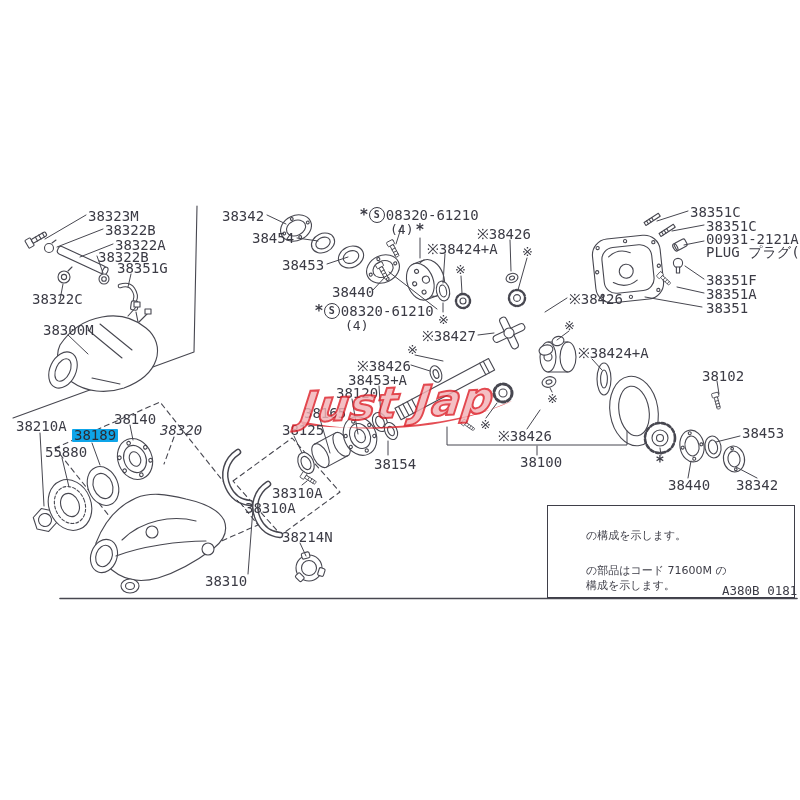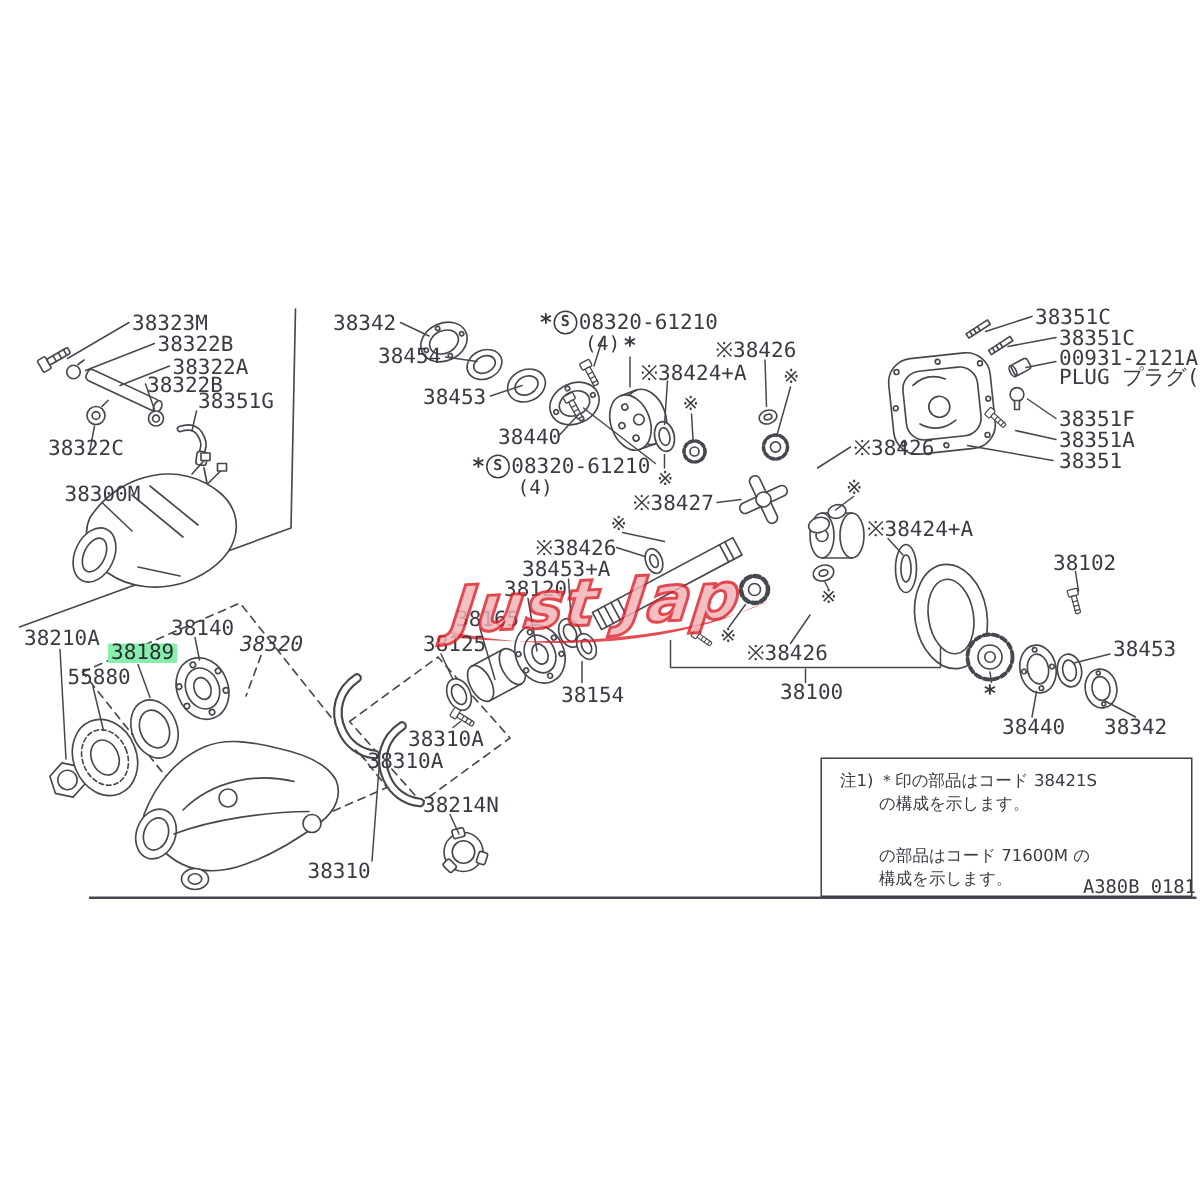--- a/index.html
+++ b/index.html
@@ -1,21 +1,21 @@
 <!DOCTYPE html>
 <html><head>
 <meta charset="utf-8">
 <style>
   html,body{margin:0;padding:0;background:#fff;width:800px;height:800px;overflow:hidden;}
   #stage{position:relative;width:800px;height:800px;background:#ffffff;
          font-family:"DejaVu Sans",sans-serif;}
   #art{position:absolute;left:0;top:0;}
   .lbl{position:absolute;font-family:"DejaVu Sans Mono","Liberation Mono",monospace;
        font-size:14px;line-height:13px;color:#3b3b45;white-space:nowrap;letter-spacing:0px;}
-  .lbl.hl{background:#86efac;color:#2c2c34;padding:0 2px;border-radius:1px;}
+  .lbl.hl{background:#0ea5e9;color:#2c2c34;padding:0 2px;border-radius:1px;}
   .mark{position:absolute;font-family:"DejaVu Sans",sans-serif;font-size:13px;line-height:12px;
         color:#3b3b45;white-space:nowrap;}
   .mark.star{font-size:15px;font-weight:bold;}
   .slabel{position:absolute;font-family:"DejaVu Sans Mono","Liberation Mono",monospace;
           font-size:14px;line-height:14px;color:#3b3b45;white-space:nowrap;display:flex;align-items:center;gap:1px;}
   .slabel .ast{font-family:"DejaVu Sans",sans-serif;font-weight:bold;font-size:15px;}
   .slabel .scir{display:inline-flex;align-items:center;justify-content:center;
         width:14px;height:14px;border:1.3px solid #3b3b45;border-radius:50%;
         font-size:10px;font-weight:bold;flex:0 0 auto;}
   .qty{position:absolute;font-family:"DejaVu Sans Mono","Liberation Mono",monospace;
@@ -420,21 +420,21 @@
   <g>
     <line x1="60" y1="598.5" x2="797" y2="598.5" stroke-width="1.6"></line>
   </g>
 </svg>
 
 <div id="labels">
       <div class="lbl" style="left: 88px; top: 210px;">38323M</div>
       <div class="lbl" style="left: 105px; top: 224px;">38322B</div>
       <div class="lbl" style="left: 115px; top: 239px;">38322A</div>
       <div class="lbl" style="left: 98px; top: 251px;">38322B</div>
-      <div class="lbl" style="left: 132px; top: 262px;">38351G</div>
+      <div class="lbl" style="left: 117px; top: 262px;">38351G</div>
       <div class="lbl" style="left: 32px; top: 293px;">38322C</div>
       <div class="lbl" style="left: 43px; top: 324px;">38300M</div>
       <div class="lbl" style="left: 222px; top: 210px;">38342</div>
       <div class="lbl" style="left: 252px; top: 232px;">38454</div>
       <div class="lbl" style="left: 282px; top: 259px;">38453</div>
       <div class="lbl" style="left: 332px; top: 286px;">38440</div>
       <div class="lbl" style="left: 427px; top: 243px;">※38424+A</div>
       <div class="lbl" style="left: 477px; top: 228px;">※38426</div>
       <div class="lbl" style="left: 422px; top: 330px;">※38427</div>
       <div class="lbl" style="left: 569px; top: 293px;">※38426</div>
@@ -484,21 +484,20 @@
       <div class="qty" style="left: 390px; top: 222px;">(4)</div>
       <div class="slabel" style="left: 315px; top: 303px;">
         <span class="ast">*</span>
         <span class="scir">S</span>
         <span>08320-61210</span>
       </div>
       <div class="qty" style="left: 345px; top: 318px;">(4)</div>
     </div>
 
 <div id="notebox">
-  <div class="nline" style="left:12px;top:7px">注1) ＊印の部品はコード 38421S</div>
   <div class="nline" style="left:38px;top:22px">の構成を示します。</div>
   <div class="nline" style="left:38px;top:57px">の部品はコード 71600M の</div>
   <div class="nline" style="left:38px;top:72px">構成を示します。</div>
 </div>
 
 <div id="sheetcode">A380B 0181</div>
 
 <div id="wmark">Just Jap</div>
 
 </div>

